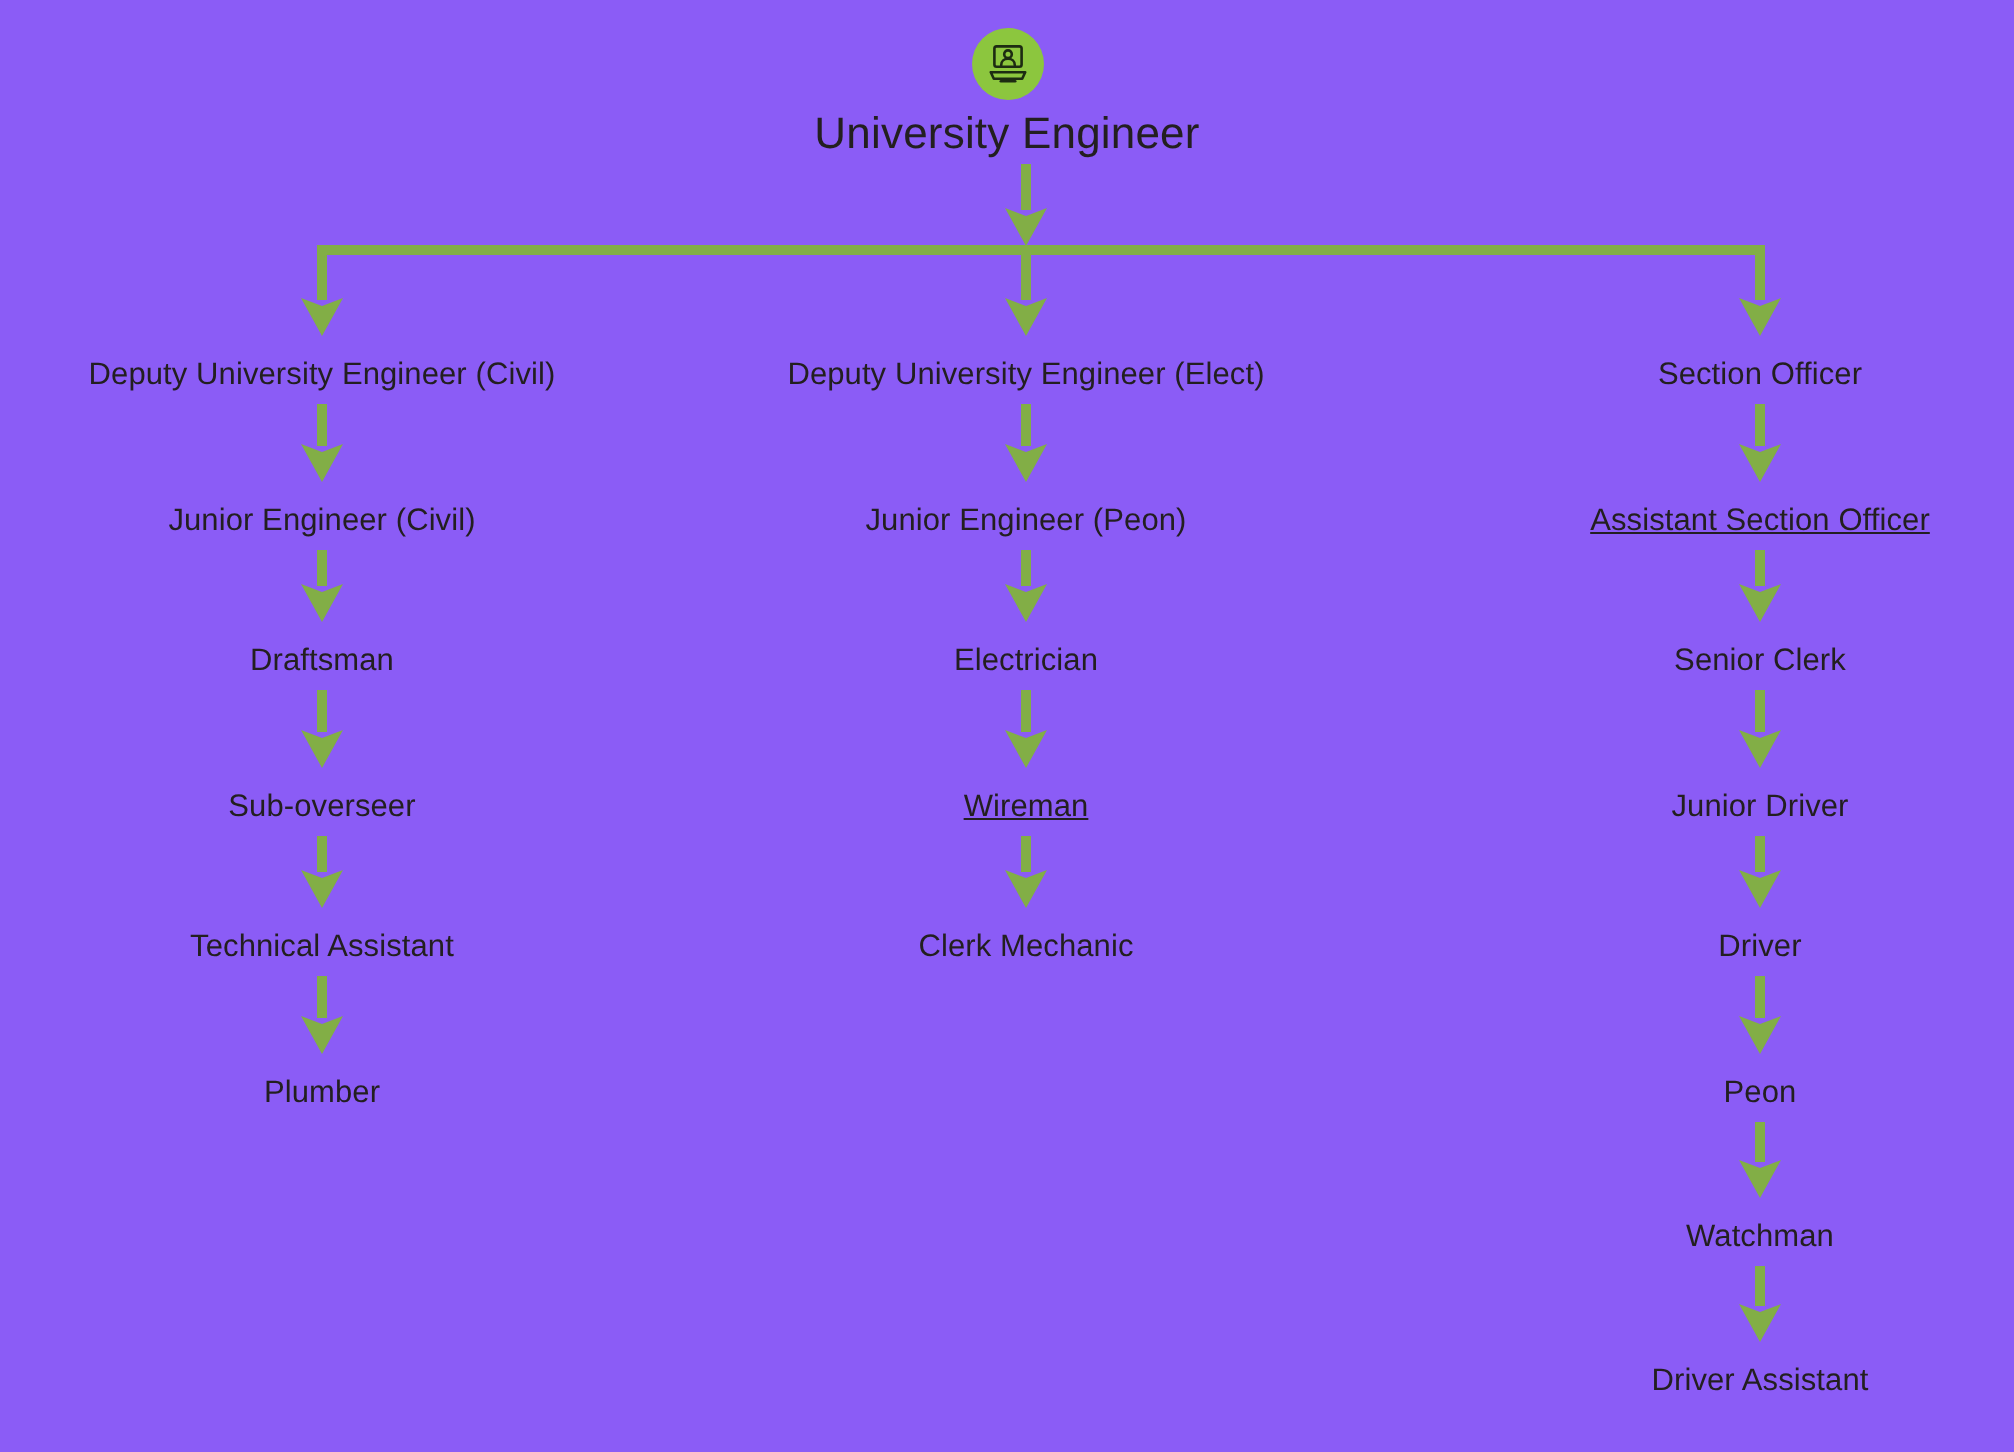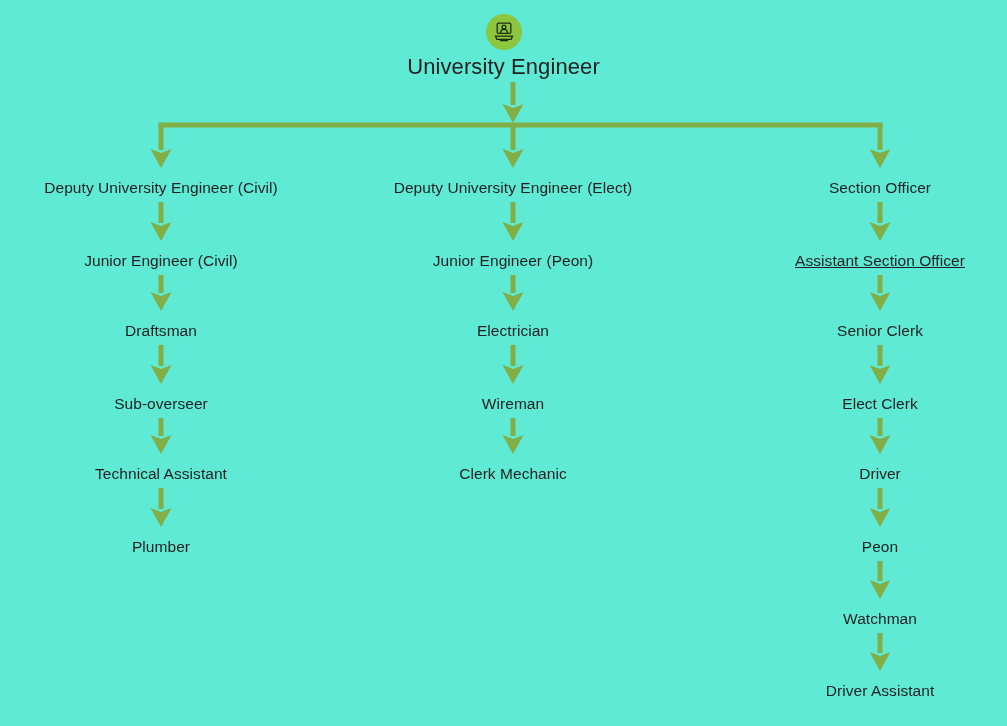--- a/index.html
+++ b/index.html
@@ -10,21 +10,21 @@
   }
   body {
     font-family: "Liberation Sans", sans-serif;
     -webkit-font-smoothing: antialiased;
   }
 
   #chart-canvas {
     position: relative;
     width: 1007px;
     height: 726px;
-    background: #5eead4;
+    background: #8b5cf6;
     overflow: hidden;
   }
 
   
   .root-node {
     position: absolute;
     left: 0;
     top: 14px;
     width: 1007px;
     text-align: center;
@@ -146,25 +146,25 @@
   <div id="node-layer">
       <div class="node" style="left: 161px; top: 188px;"><span>Deputy University Engineer (Civil)</span></div>
       <div class="node" style="left: 161px; top: 261px;"><span>Junior Engineer (Civil)</span></div>
       <div class="node" style="left: 161px; top: 331px;"><span>Draftsman</span></div>
       <div class="node" style="left: 161px; top: 404px;"><span>Sub-overseer</span></div>
       <div class="node" style="left: 161px; top: 474px;"><span>Technical Assistant</span></div>
       <div class="node" style="left: 161px; top: 547px;"><span>Plumber</span></div>
       <div class="node" style="left: 513px; top: 188px;"><span>Deputy University Engineer (Elect)</span></div>
       <div class="node" style="left: 513px; top: 261px;"><span>Junior Engineer (Peon)</span></div>
       <div class="node" style="left: 513px; top: 331px;"><span>Electrician</span></div>
-      <div class="node" style="left: 513px; top: 404px;"><span>Wireman</span></div>
+      <div class="node" style="left: 513px; top: 404px; text-decoration: underline;"><span>Wireman</span></div>
       <div class="node" style="left: 513px; top: 474px;"><span>Clerk Mechanic</span></div>
       <div class="node" style="left: 880px; top: 188px;"><span>Section Officer</span></div>
       <div class="node" style="left: 880px; top: 261px; text-decoration: underline;"><span>Assistant Section Officer</span></div>
       <div class="node" style="left: 880px; top: 331px;"><span>Senior Clerk</span></div>
-      <div class="node" style="left: 880px; top: 404px;"><span>Elect Clerk</span></div>
+      <div class="node" style="left: 880px; top: 404px;"><span>Junior Driver</span></div>
       <div class="node" style="left: 880px; top: 474px;"><span>Driver</span></div>
       <div class="node" style="left: 880px; top: 547px;"><span>Peon</span></div>
       <div class="node" style="left: 880px; top: 619px;"><span>Watchman</span></div>
       <div class="node" style="left: 880px; top: 691px;"><span>Driver Assistant</span></div>
     </div>
 
 </div>
 
 </body></html>

